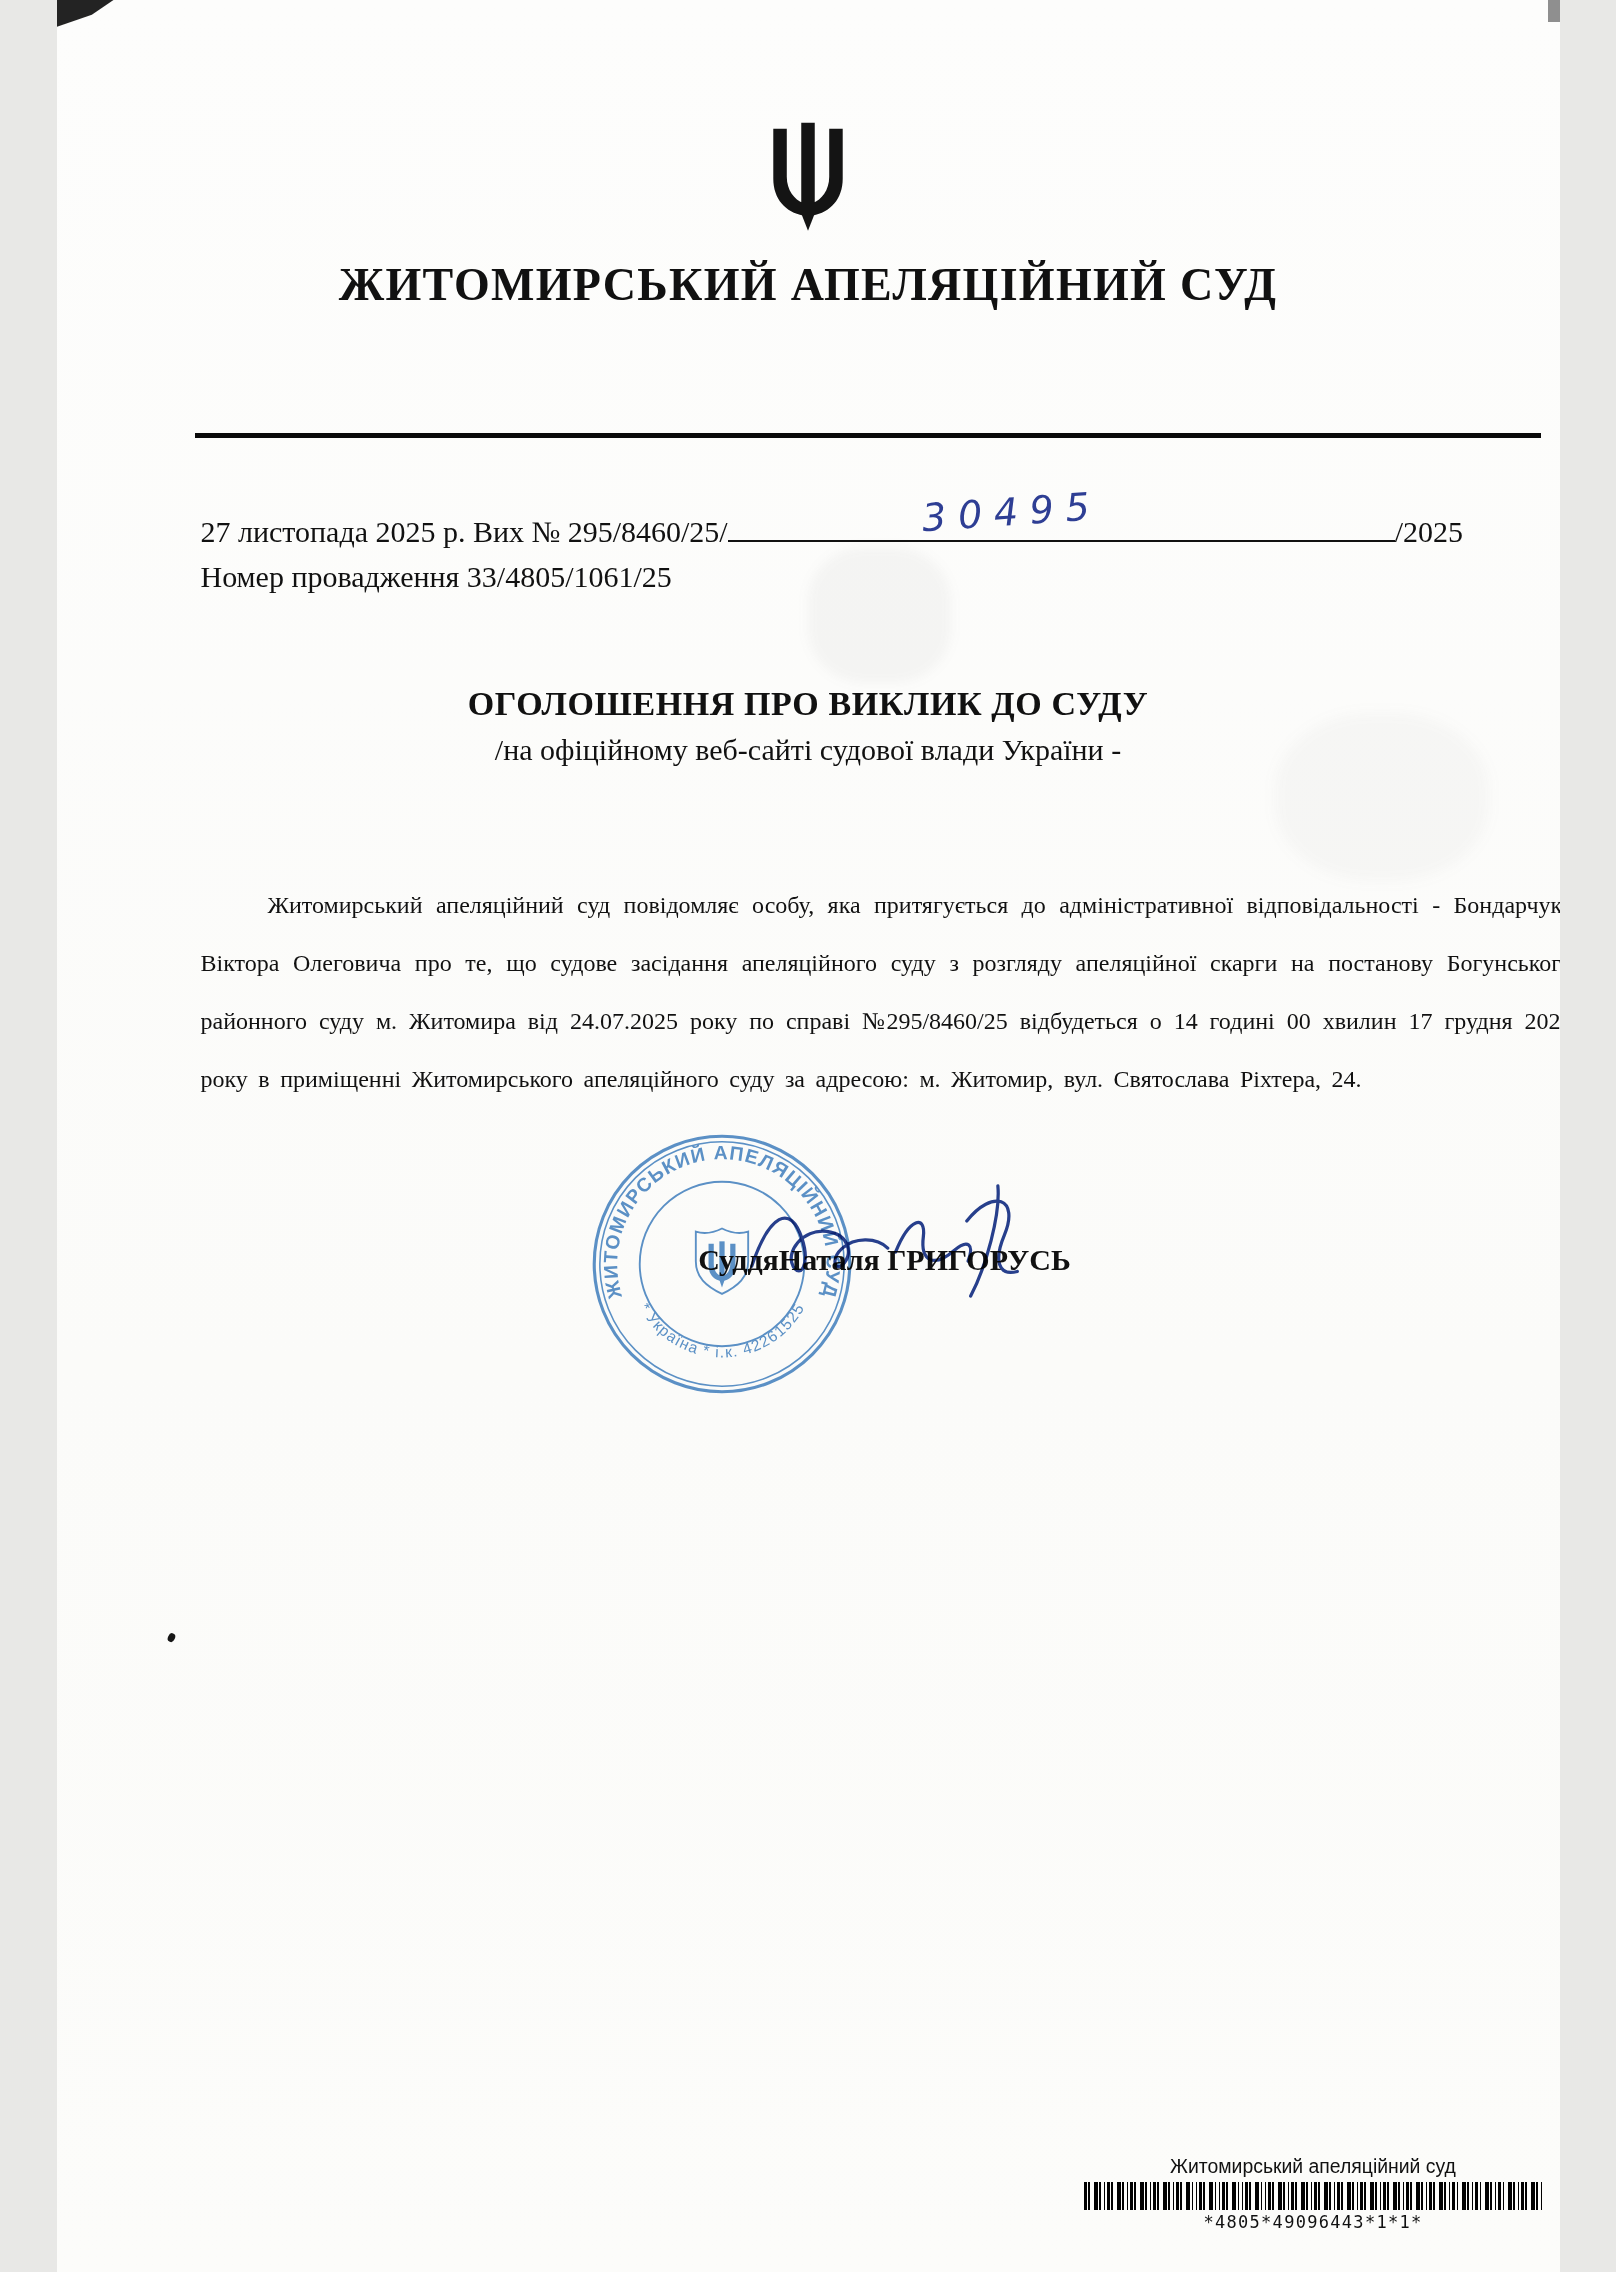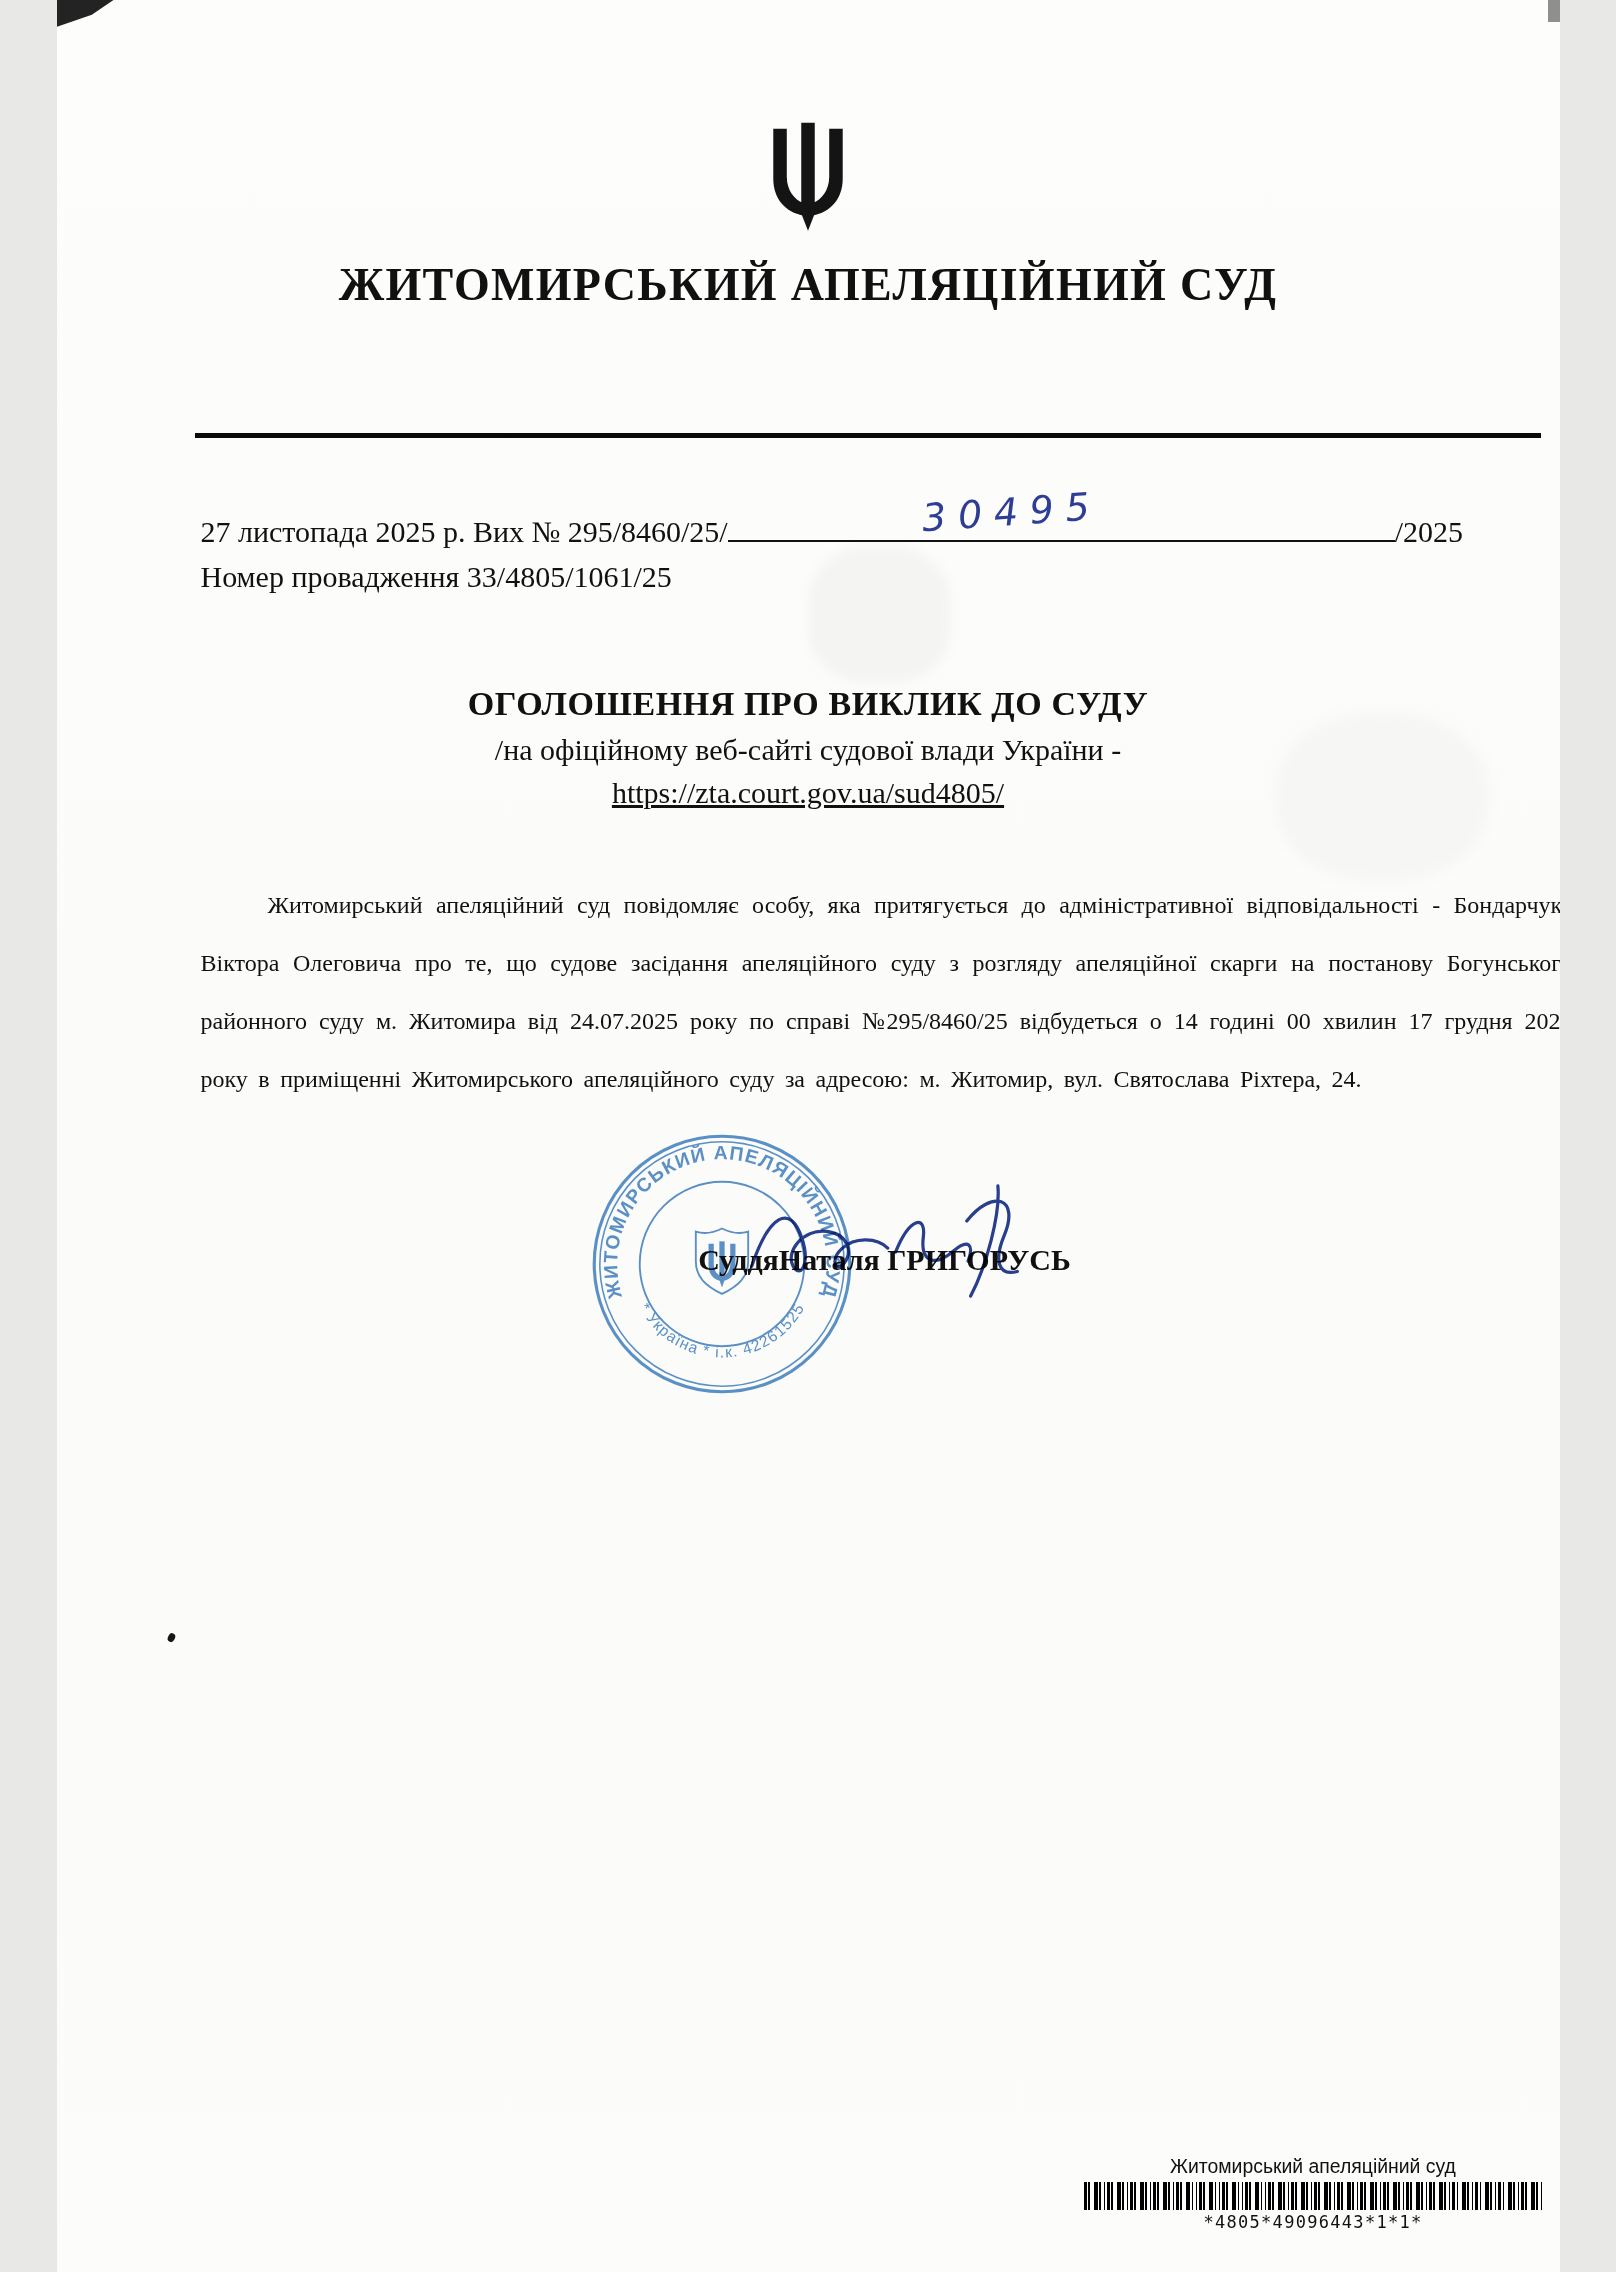--- a/index.html
+++ b/index.html
@@ -96,21 +96,20 @@
   <div class="rule"></div>
 
   <div class="ref-block">
     <div><span>27 листопада 2025 р. Вих № 295/8460/25/</span><span class="blank"><span class="handwritten">30495</span></span><span>/2025</span></div>
     <div>Номер провадження 33/4805/1061/25</div>
   </div>
 
   <div class="announcement">
     <div class="ann-title">ОГОЛОШЕННЯ ПРО ВИКЛИК ДО СУДУ</div>
     <div class="ann-subtitle">/на офіційному веб-сайті судової влади України -</div>
-    <div><span class="ann-link">https://zta.court.gov.ua/sud4805/</span></div>
   </div>
 
   <div class="body-par">Житомирський апеляційний суд повідомляє особу, яка притягується до адміністративної відповідальності - Бондарчука Віктора Олеговича про те, що судове засідання апеляційного суду з розгляду апеляційної скарги на постанову Богунського районного суду м. Житомира від 24.07.2025 року по справі №295/8460/25 відбудеться о 14 годині 00 хвилин 17 грудня 2025 року в приміщенні Житомирського апеляційного суду за адресою: м. Житомир, вул. Святослава Ріхтера, 24.</div>
 
   <div class="sig-row">
     <span>Суддя</span>
     <span>Наталя ГРИГОРУСЬ</span>
   </div>
 
   <div class="stamp">

